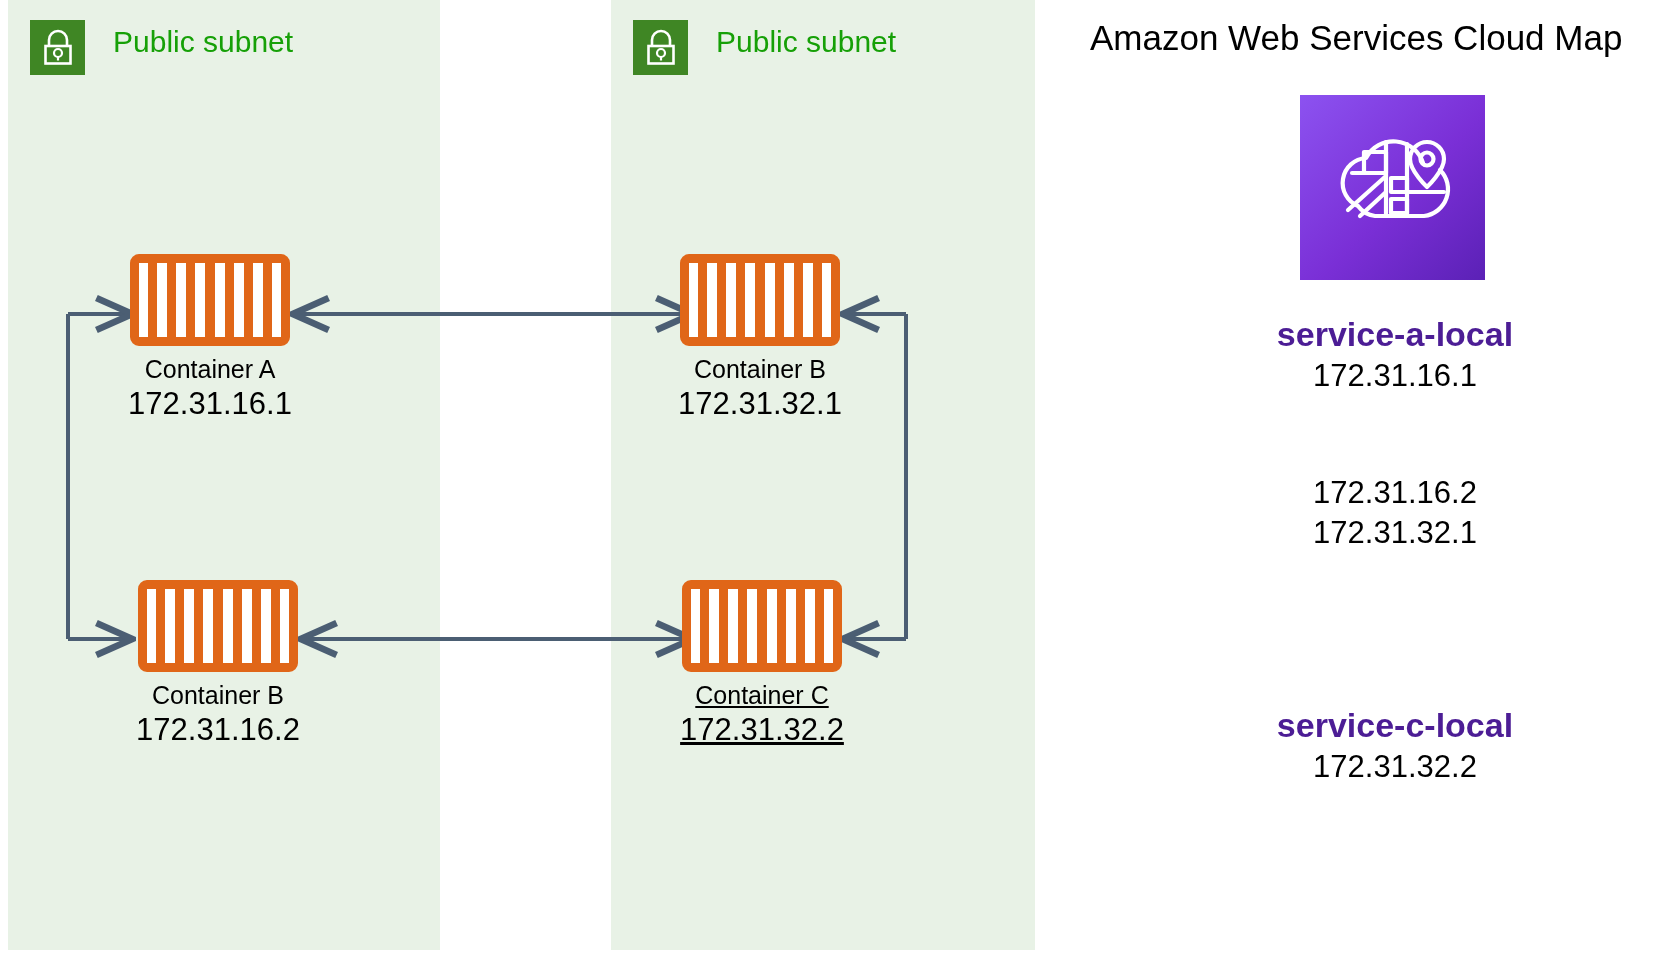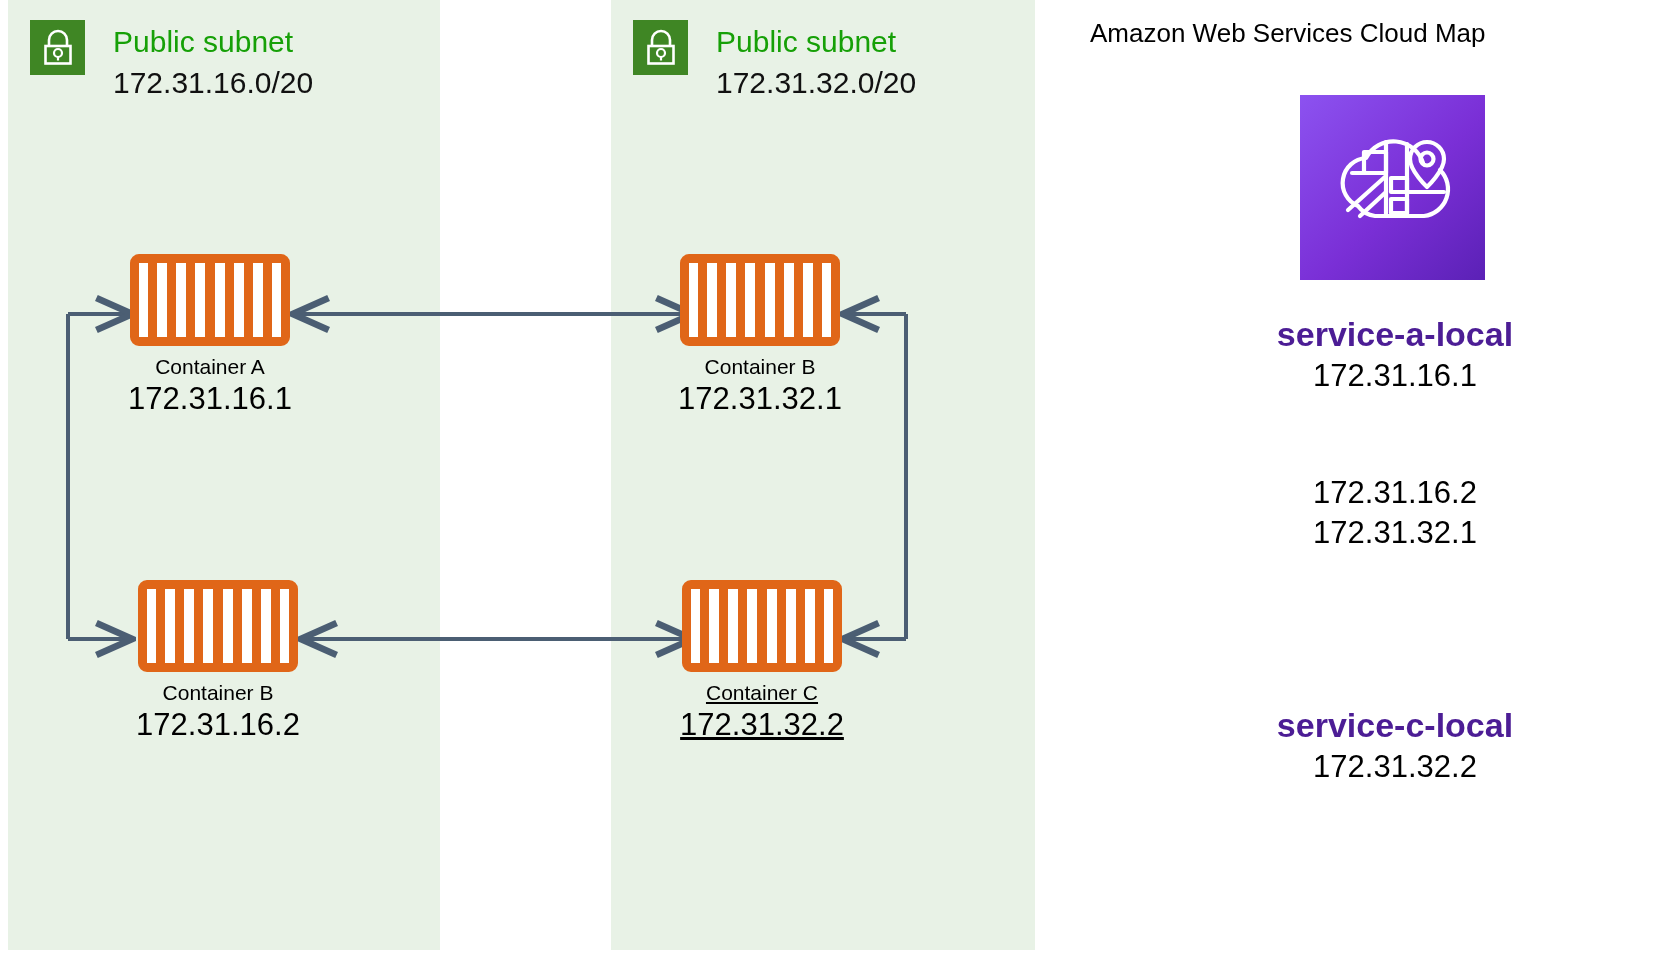--- a/index.html
+++ b/index.html
@@ -42,32 +42,32 @@
     width:160px; height:92px; margin:0 auto;
     border:9px solid #E06618; border-radius:9px;
     background:#ffffff;
     display:flex; align-items:center; justify-content:center;
     gap:10px; padding:0 9px;
   }
   .container-icon .bar {
     width:11px; height:100%; background:#E06618;
   }
   .node-label {
-    margin-top:8px; font-size:21px; color:#000; line-height:1.25;
+    margin-top:8px; font-size:25px; color:#000; line-height:1.25;
     white-space:nowrap;
   }
   .node-ip { font-size:31px; color:#000; line-height:1.25; white-space:nowrap; }
 
   
   .conn { position:absolute; left:0; top:0; pointer-events:none; }
 
   
   #cloudmap-title {
     position:absolute; left:1090px; top:18px;
-    font-size:26px; color:#000; white-space:nowrap;
+    font-size:35px; color:#000; white-space:nowrap;
   }
   #cloudmap-icon {
     position:absolute; left:1300px; top:95px;
     width:185px; height:185px;
     background:linear-gradient(135deg,#8C52F0 0%,#7A2FD6 55%,#5B21B6 100%);
     display:flex; align-items:center; justify-content:center;
   }
   .svc-block {
     position:absolute; left:1185px; width:420px;
     text-align:center;
@@ -85,38 +85,36 @@
       <div class="lock-badge">
         <svg width="34" height="38" viewBox="0 0 34 38" aria-hidden="true">
           <path d="M8 17 V11 a9 9 0 0 1 18 0 V17" fill="none" stroke="#ffffff" stroke-width="2.6"></path>
           <rect x="4.5" y="17" width="25" height="17.5" fill="none" stroke="#ffffff" stroke-width="2.6"></rect>
           <circle cx="17" cy="24" r="4" fill="none" stroke="#ffffff" stroke-width="2.2"></circle>
           <line x1="17" y1="27.5" x2="17" y2="31.5" stroke="#ffffff" stroke-width="2.2"></line>
         </svg>
       </div>
       <div class="subnet-titles">
         <div class="subnet-name">Public subnet</div>
-        <div class="subnet-cidr">172.31.16.0/20</div>
       </div>
     </div>
   </div>
 
   <div class="subnet" id="subnet-right">
     <div class="subnet-header">
       <div class="lock-badge">
         <svg width="34" height="38" viewBox="0 0 34 38" aria-hidden="true">
           <path d="M8 17 V11 a9 9 0 0 1 18 0 V17" fill="none" stroke="#ffffff" stroke-width="2.6"></path>
           <rect x="4.5" y="17" width="25" height="17.5" fill="none" stroke="#ffffff" stroke-width="2.6"></rect>
           <circle cx="17" cy="24" r="4" fill="none" stroke="#ffffff" stroke-width="2.2"></circle>
           <line x1="17" y1="27.5" x2="17" y2="31.5" stroke="#ffffff" stroke-width="2.2"></line>
         </svg>
       </div>
       <div class="subnet-titles">
         <div class="subnet-name">Public subnet</div>
-        <div class="subnet-cidr">172.31.32.0/20</div>
       </div>
     </div>
   </div>
 
   <svg class="conn" width="1678" height="976">
     <defs>
       <marker id="arrR" markerWidth="11" markerHeight="11" refX="9.4" refY="5" orient="auto" markerUnits="strokeWidth">
         <path d="M1,1 L10,5 L1,9" fill="none" stroke="#4B5E73" stroke-width="1.7"></path>
       </marker>
       <marker id="arrL" markerWidth="11" markerHeight="11" refX="9.4" refY="5" orient="auto" markerUnits="strokeWidth">

